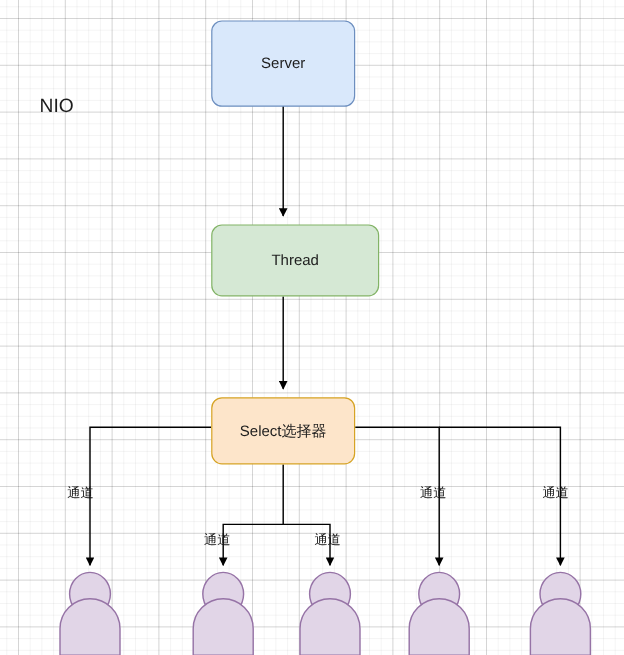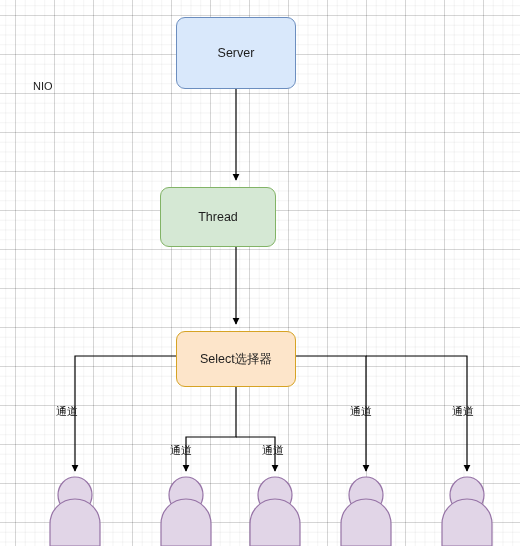--- a/index.html
+++ b/index.html
@@ -54,23 +54,23 @@
   }
   .node-server {
     left: 176px;
     top: 17px;
     width: 120px;
     height: 72px;
     background: #d9e8fb;
     border: 1px solid #6c8ebf;
   }
   .node-thread {
-    left: 160px;
+    left: 176px;
     top: 187px;
-    width: 116px;
+    width: 140px;
     height: 60px;
     background: #d5e8d4;
     border: 1px solid #82b366;
   }
   .node-select {
     left: 176px;
     top: 331px;
     width: 120px;
     height: 56px;
     background: #fde5ca;
@@ -80,21 +80,21 @@
     position: absolute;
     font-size: 11px;
     color: #111111;
     background: transparent;
     white-space: nowrap;
     z-index: 4;
     line-height: 1;
   }
   .diagram-label {
     position: absolute;
-    font-size: 11px;
+    font-size: 16px;
     color: #1d1d1d;
     white-space: nowrap;
     z-index: 4;
   }
 </style>
 </head>
 <body>
 
 <div id="canvas">
 

